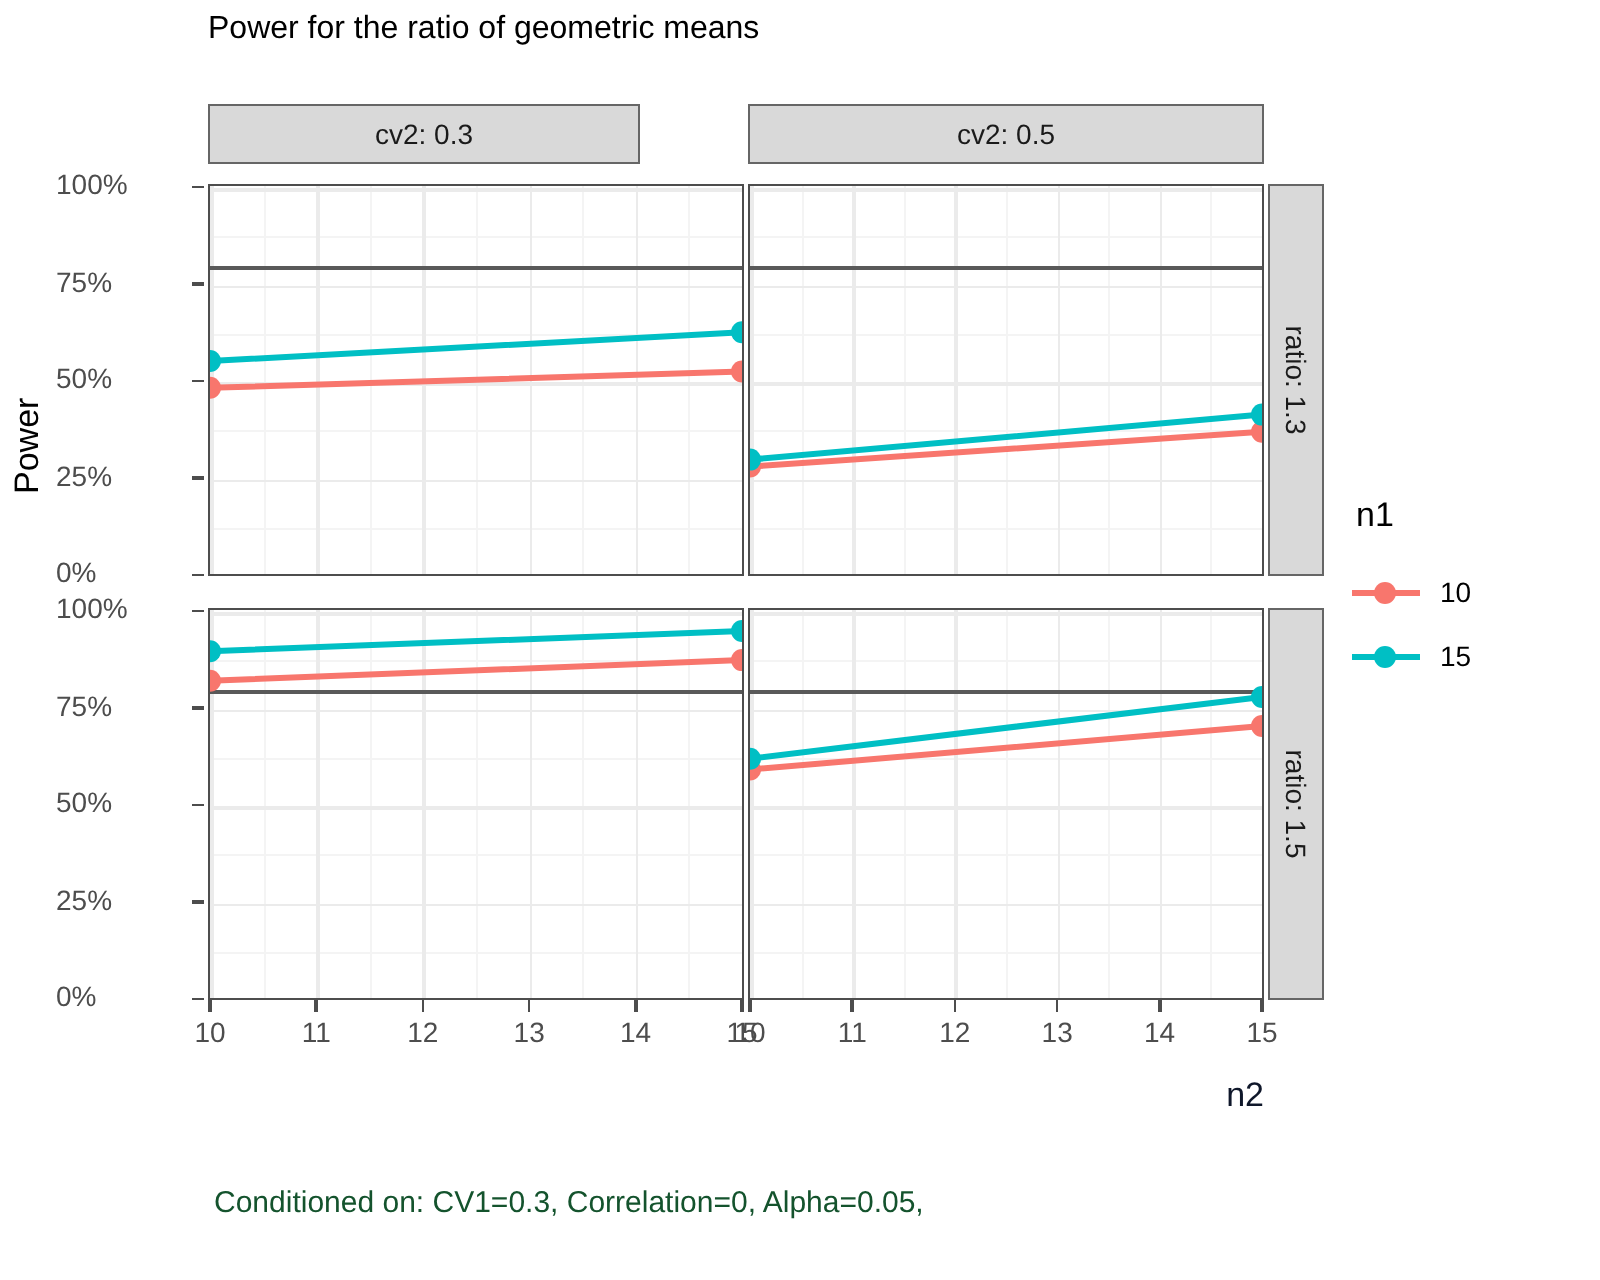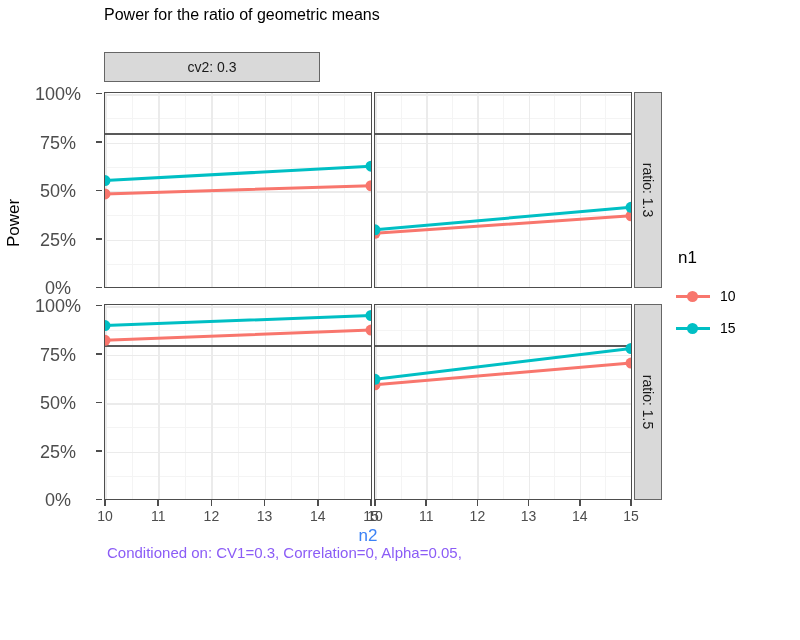--- a/index.html
+++ b/index.html
@@ -85,22 +85,22 @@
     position: absolute;
     left: 0; top: 0;
     width: 100%; height: 100%;
     overflow: visible;
   }
 
   
   .y-tick-label {
     position: absolute;
     right: 0;
-    text-align: center;
-    font-size: 18px;
+    text-align: left;
+    font-size: 14px;
     color: #4d4d4d;
     white-space: nowrap;
   }
   .x-tick-label {
     position: absolute;
     text-align: center;
     font-size: 14px;
     color: #4d4d4d;
     white-space: nowrap;
   }
@@ -114,25 +114,25 @@
     top: 247px;
     font-size: 17px;
     color: #000000;
     transform: rotate(-90deg);
     transform-origin: left top;
     white-space: nowrap;
   }
   #x-axis-title {
     position: absolute;
     left: 104px;
-    top: 526px;
+    top: 538px;
     width: 528px;
-    text-align: center;
+    text-align: right;
     font-size: 17px;
-    color: #3b82f6;
+    color: #0f172a;
   }
 
   
   #legend {
     position: absolute;
     left: 676px;
     top: 248px;
   }
   #legend-title {
     font-size: 17px;
@@ -167,35 +167,38 @@
   }
   .legend-label {
     font-size: 14px;
     color: #000000;
   }
 
   
   #caption {
     position: absolute;
     left: 107px;
-    top: 543px;
+    top: 592px;
     font-size: 15px;
     line-height: 20px;
-    color: #8b5cf6;
+    color: #14532d;
   }
 </style>
 </head>
 <body>
 
 <div id="chart-title">Power for the ratio of geometric means</div>
 
 <div id="plot-area">
 
   <div class="facet-strip-top" id="strip-col-0" style="left: 104px; width: 216px; top: 52px;">
     <span>cv2: 0.3</span>
+  </div>
+  <div class="facet-strip-top" id="strip-col-1" style="left: 374px; width: 258px; top: 52px;">
+    <span>cv2: 0.5</span>
   </div>
 
   <div class="facet-strip-right" id="strip-row-0" style="left: 634px; top: 92px; height: 196px;">
     <span>ratio: 1.3</span>
   </div>
   <div class="facet-strip-right" id="strip-row-1" style="left: 634px; top: 304px; height: 196px;">
     <span>ratio: 1.5</span>
   </div>
 
   <div class="panel" id="panel-0" style="left: 104px; top: 92px; width: 268px; height: 196px;">

